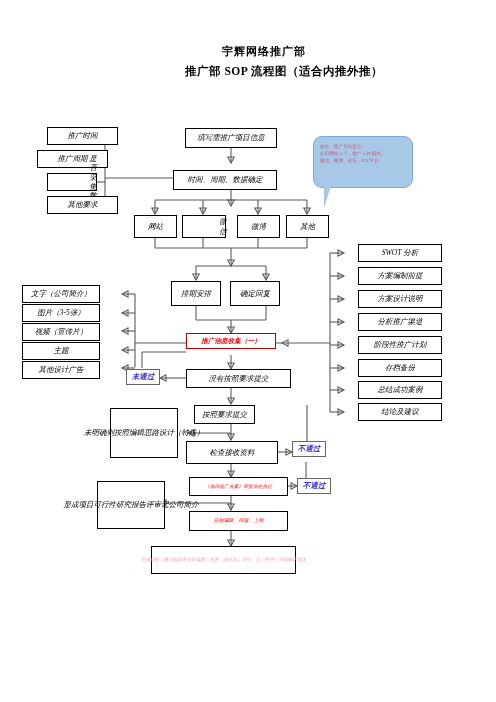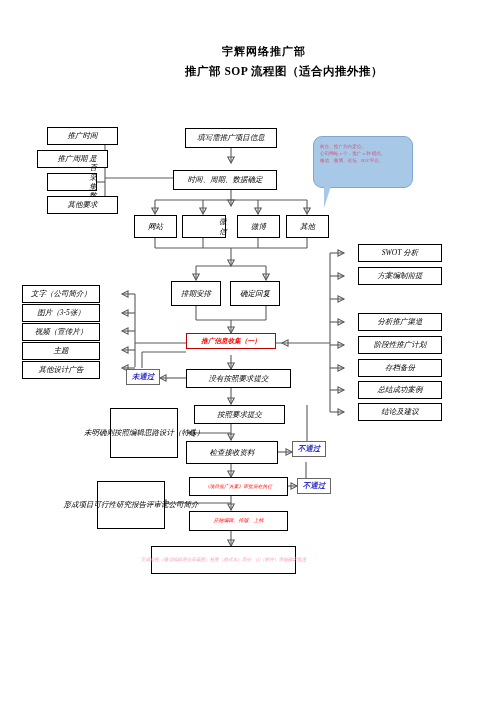--- a/index.html
+++ b/index.html
@@ -216,28 +216,29 @@
   <div class="bx red" style="left:186px;top:333px;width:90px;height:16px;font-size:6.6px;">推广信息收集（一）</div>
 
   <div class="bx" style="left:22px;top:285px;width:78px;height:18px;">文字（公司简介）</div>
   <div class="bx" style="left:22px;top:304px;width:78px;height:18px;">图片（3-5张）</div>
   <div class="bx" style="left:22px;top:342px;width:78px;height:18px;">主题</div>
   <div class="bx" style="left:22px;top:323px;width:78px;height:18px;">视频（宣传片）</div>
   <div class="bx" style="left:22px;top:361px;width:78px;height:18px;">其他设计广告</div>
 
   <div class="bx" style="left:358px;top:244px;width:84px;height:18px;">SWOT 分析</div>
   <div class="bx" style="left:358px;top:267px;width:84px;height:18px;">方案编制前提</div>
+  <div class="bx" style="left:358px;top:290px;width:84px;height:18px;">方案设计说明</div>
   <div class="bx" style="left:358px;top:313px;width:84px;height:18px;">分析推广渠道</div>
   <div class="bx" style="left:358px;top:336px;width:84px;height:18px;">阶段性推广计划</div>
   <div class="bx" style="left:358px;top:359px;width:84px;height:18px;">存档备份</div>
   <div class="bx" style="left:358px;top:381px;width:84px;height:18px;">总结成功案例</div>
   <div class="bx" style="left:358px;top:403px;width:84px;height:18px;">结论及建议</div>
 
   <div class="bx" style="left:186px;top:369px;width:105px;height:19px;">没有按照要求提交</div>
-  <div class="bx" style="left:194px;top:405px;width:91px;height:19px;">按照要求提交</div>
+  <div class="bx" style="left:194px;top:405px;width:61px;height:19px;">按照要求提交</div>
   <div class="bx" style="left:186px;top:441px;width:92px;height:23px;">检查接收资料</div>
 
   <div class="bx blue" style="left:126px;top:369px;width:34px;height:16px;">未通过</div>
   <div class="bx blue" style="left:292px;top:441px;width:34px;height:16px;">不通过</div>
   <div class="bx blue" style="left:297px;top:478px;width:34px;height:16px;">不通过</div>
 
   <div class="bx multi" style="left:110px;top:408px;width:68px;height:50px;">
     <span class="ln">未明确则按照</span>
     <span class="ln">编辑思路设计</span>
     <span class="ln">（特殊）</span>

